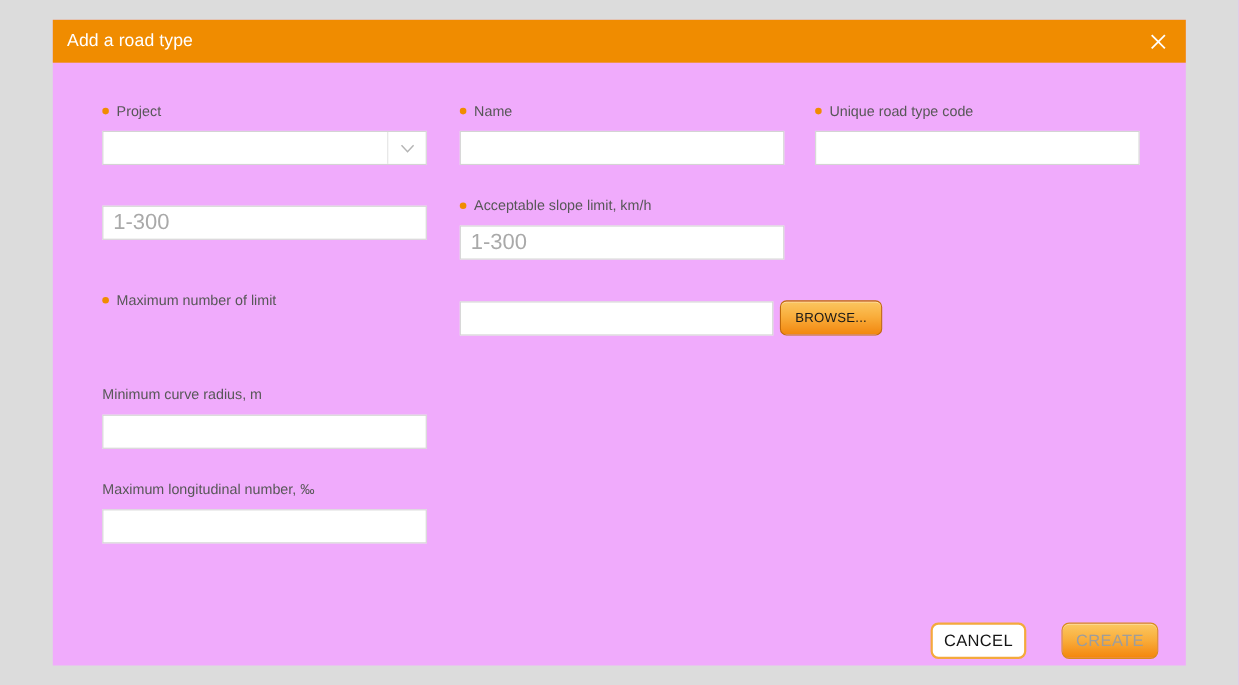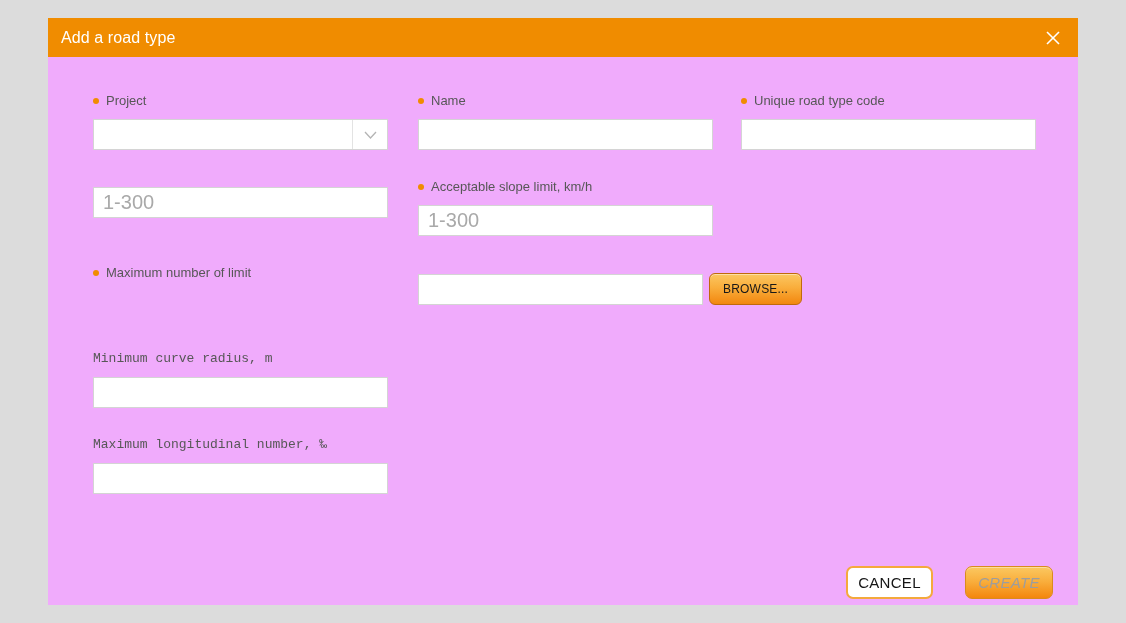--- a/index.html
+++ b/index.html
@@ -92,21 +92,20 @@
   .req-dot {
     width: 6px;
     height: 6px;
     border-radius: 50%;
     background: #f08c00;
     margin-right: 7px;
     flex: none;
   }
   .field-label.optional {
     padding-left: 0;
-    font-family: Liberation Mono, monospace;
   }
 
   .input-wrap {
     margin-top: 9px;
     display: flex;
     align-items: center;
   }
 
   .text-input {
     box-sizing: border-box;
@@ -211,21 +210,20 @@
     background: linear-gradient(to bottom, #fbc861 0%, #f9ad3b 48%, #f4860d 100%);
     color: #9d9d9d;
     font-size: 15px;
     font-family: "Liberation Sans", sans-serif;
     letter-spacing: 0.3px;
     cursor: default;
     display: inline-flex;
     align-items: center;
     justify-content: center;
     box-shadow: inset 0 1px 0 rgba(255,255,255,0.4);
-    font-style: italic;
   }
 </style>
 </head>
 <body>
 
 <div class="dialog">
 
   <div class="titlebar">
     <span class="titlebar-title">Add a road type</span>
     <div class="close-btn">

